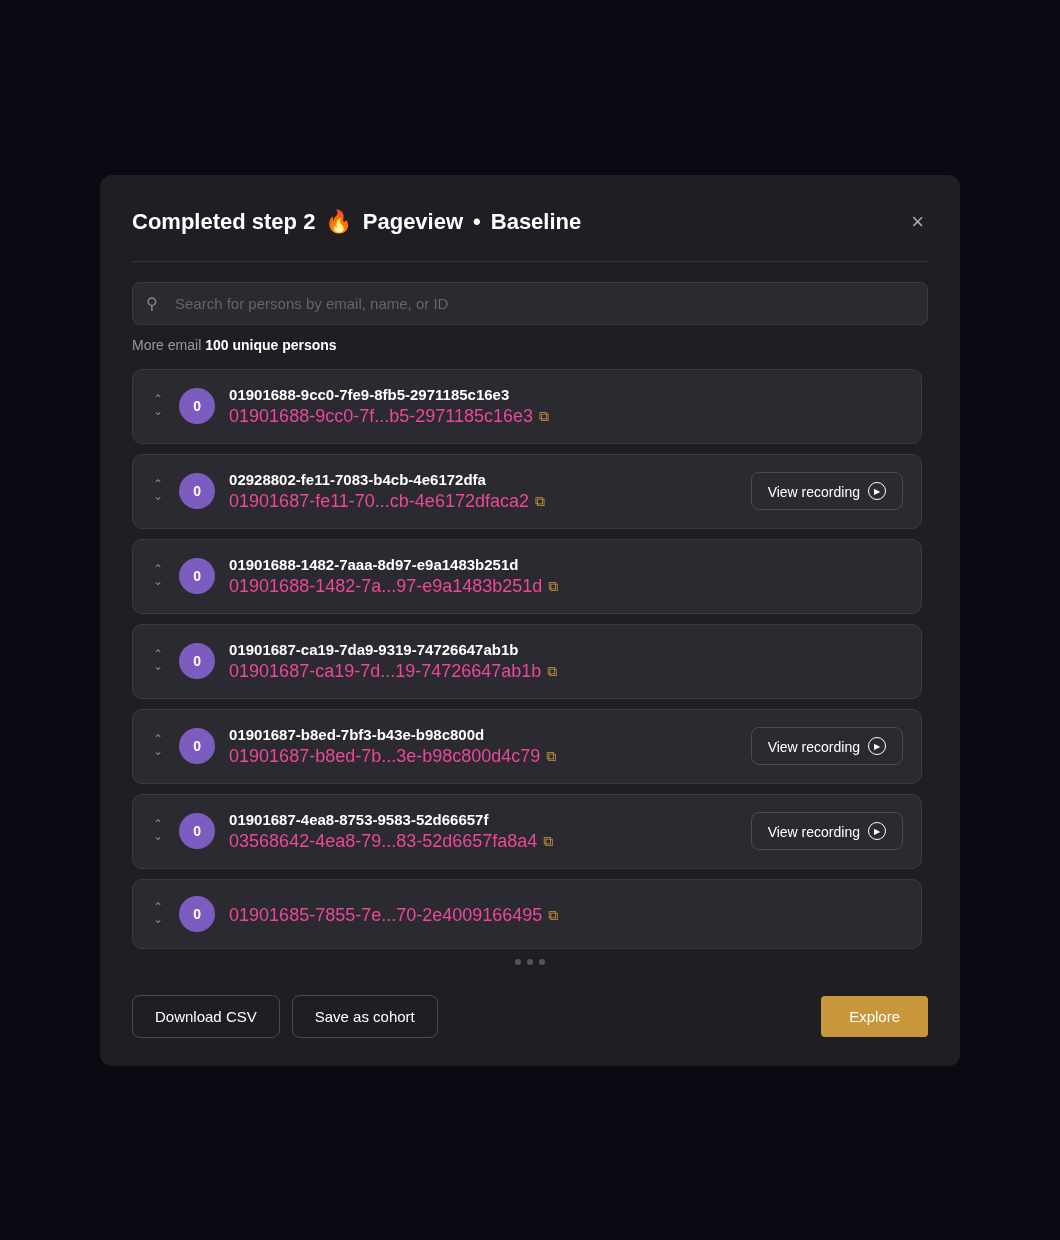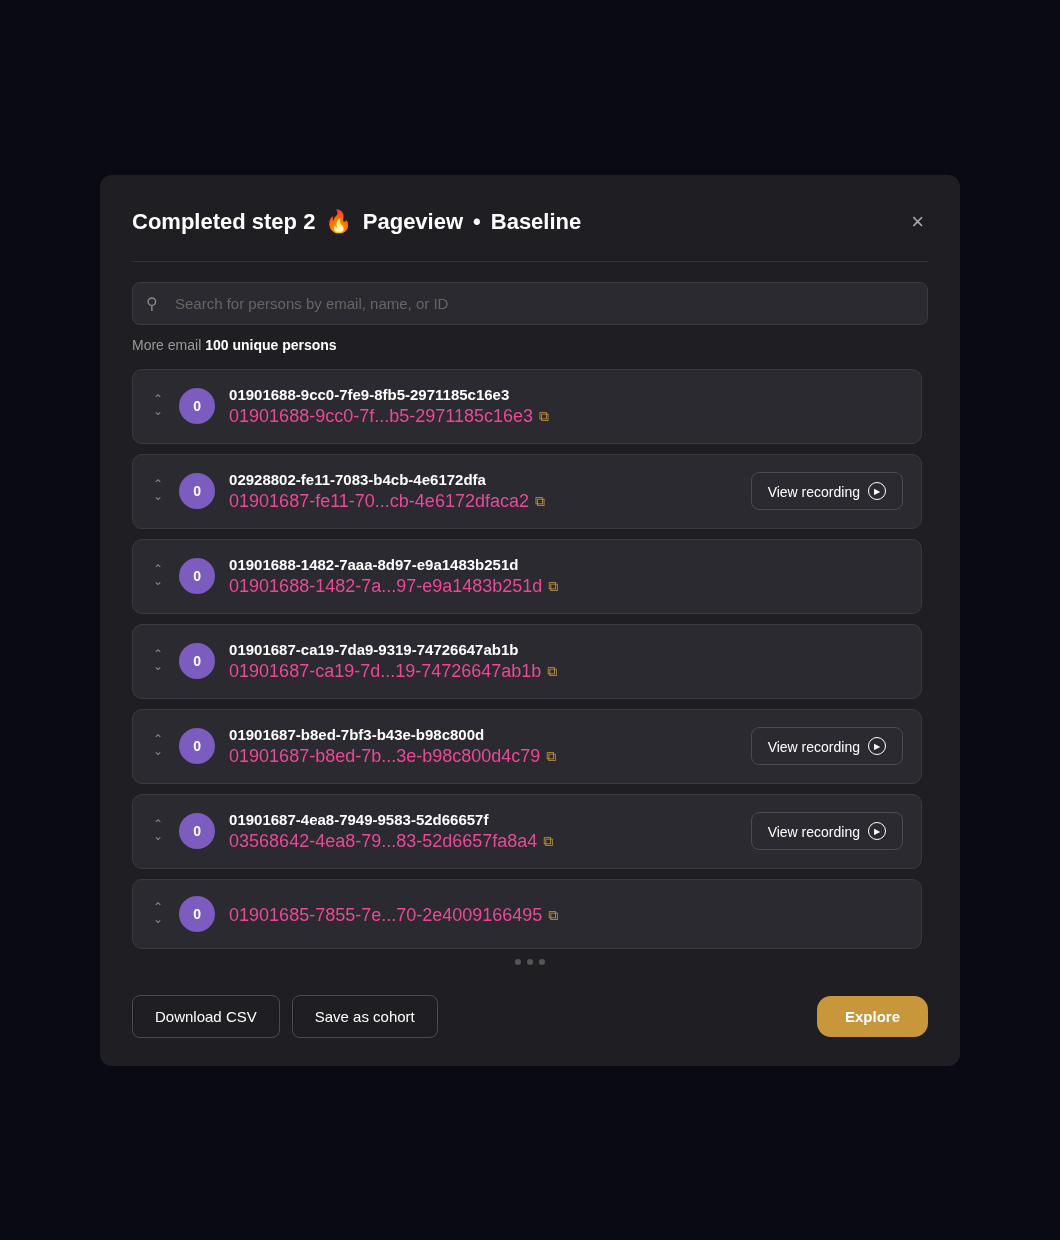--- a/index.html
+++ b/index.html
@@ -220,24 +220,24 @@
       border-radius: 8px;
       color: #fff;
       font-size: 15px;
       font-weight: 500;
       padding: 12px 22px;
       cursor: pointer;
     }
     .btn-explore {
       background: #c9973b;
       border: none;
-      border-radius: 14px;
+      border-radius: 4px;
       color: #fff;
       font-size: 15px;
-      font-weight: 700;
+      font-weight: 400;
       padding: 12px 28px;
       cursor: pointer;
     }
     .loading-dots {
       display: flex;
       justify-content: center;
       gap: 6px;
       padding: 10px 0;
     }
     .dot {
@@ -361,21 +361,21 @@
     </button>
 
   </div>
         <div class="person-card">
     <button class="expand-btn">
       <span class="expand-chevron">⌃</span>
       <span class="expand-chevron">⌄</span>
     </button>
     <div class="avatar">0</div>
     <div class="person-info">
-      <div class="person-id-main">01901687-4ea8-7949-9583-52d66657f</div>
+      <div class="person-id-main">01901687-4ea8-8753-9583-52d66657f</div>
       <div class="person-id-sub">
         <span class="person-id-sub-text">03568642-4ea8-79...83-52d6657fa8a4</span>
         <button class="copy-btn">⧉</button>
       </div>
     </div>
 
     <button class="view-recording-btn">
       View recording
       <span class="play-icon">▶</span>
     </button>

